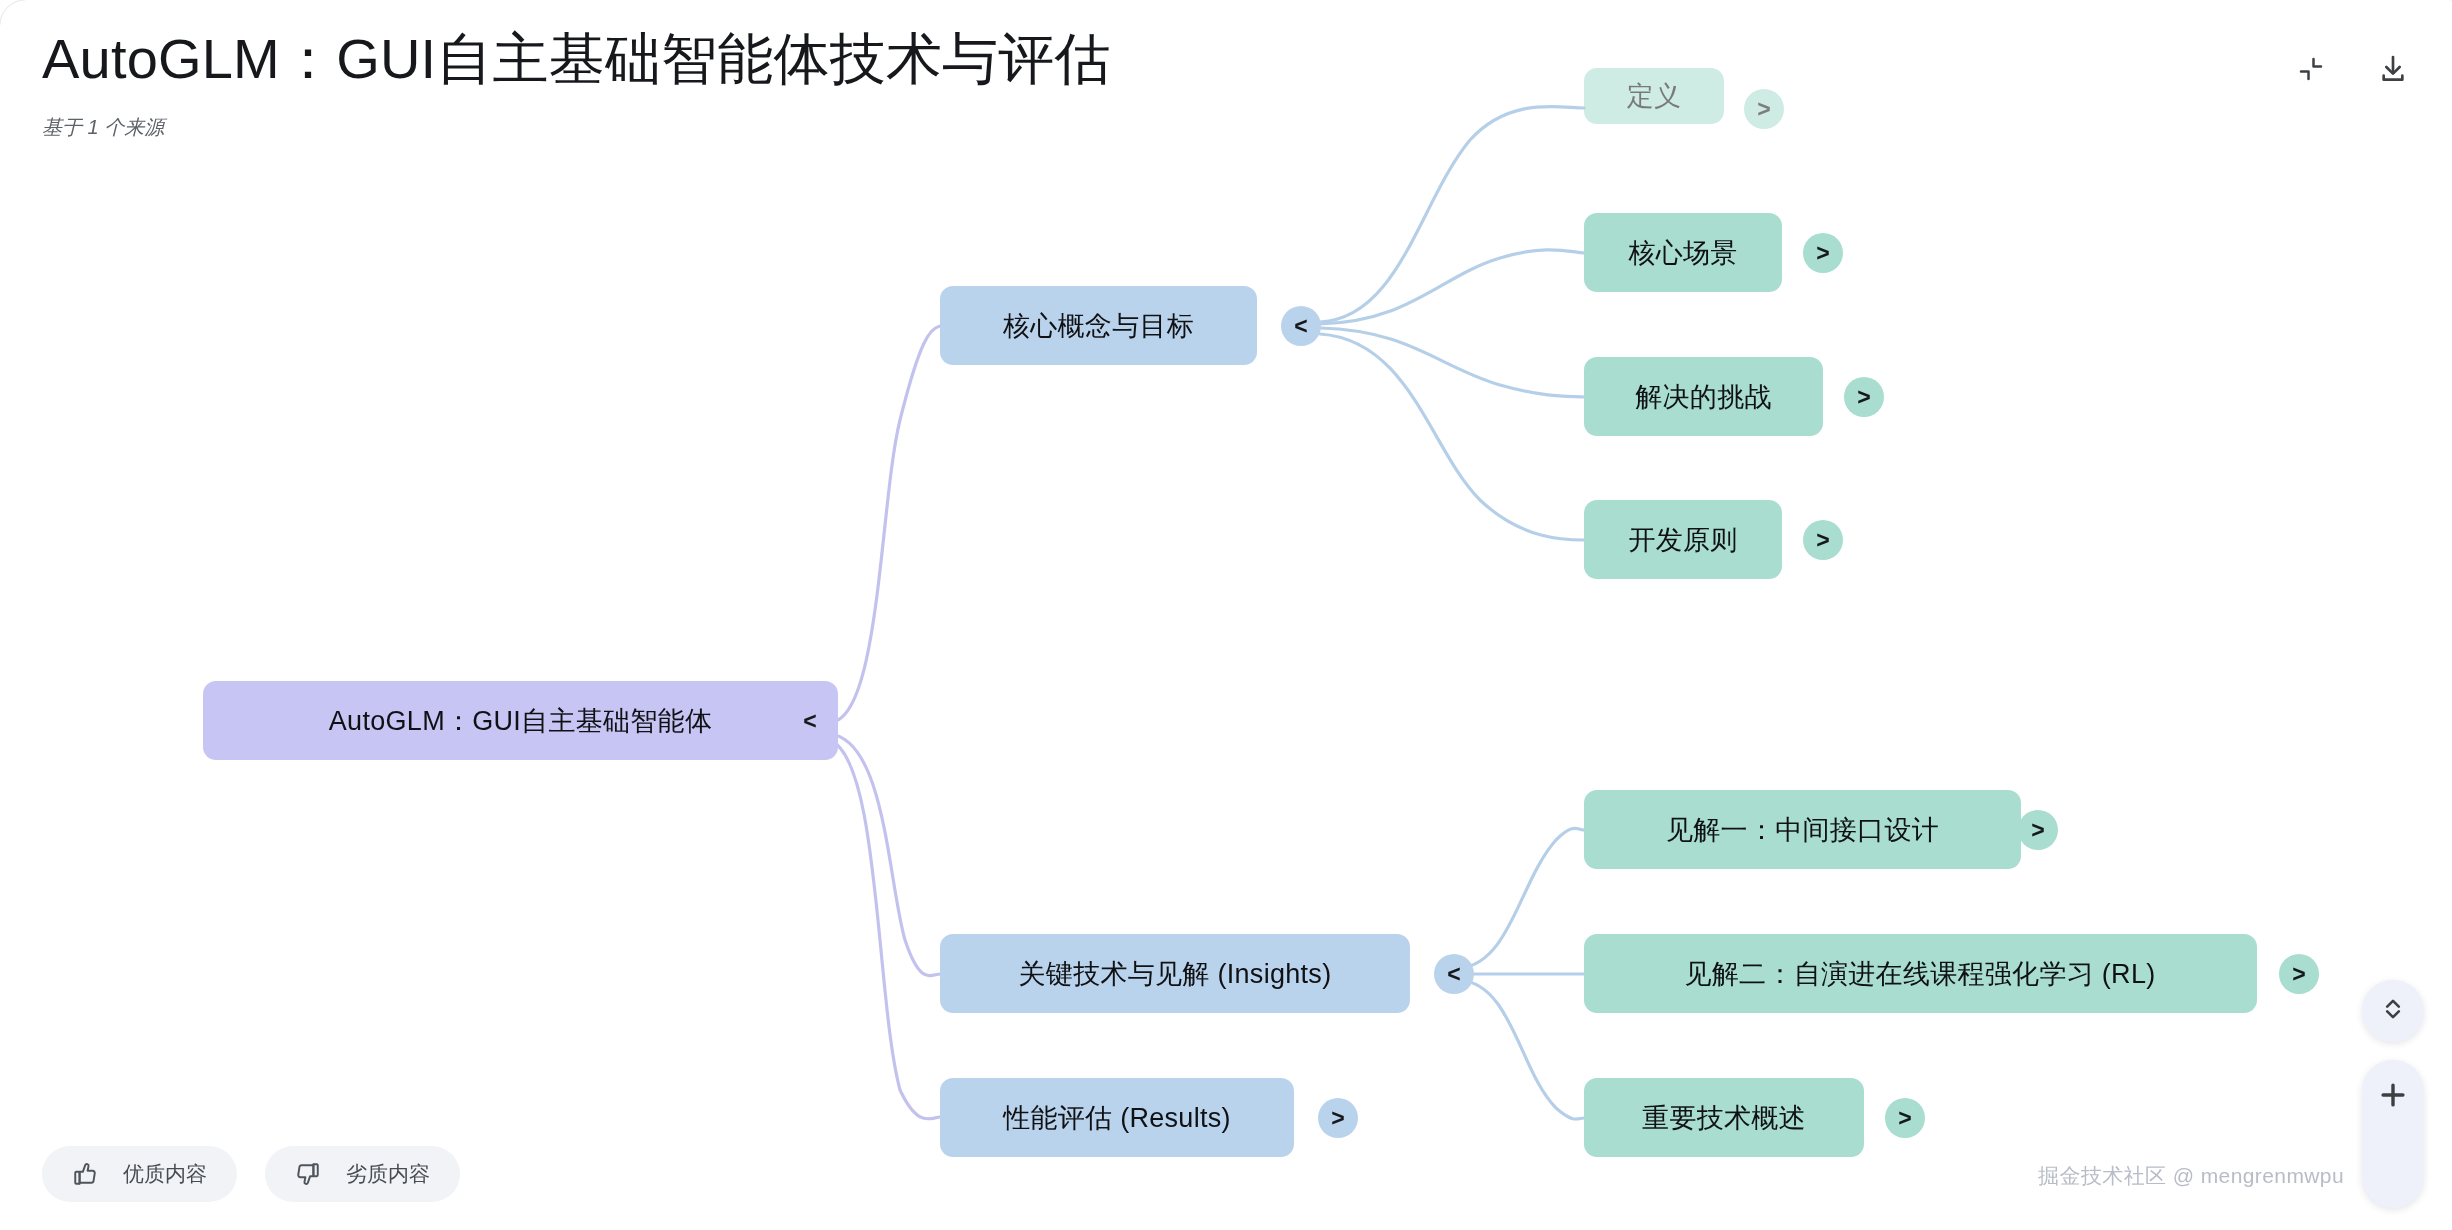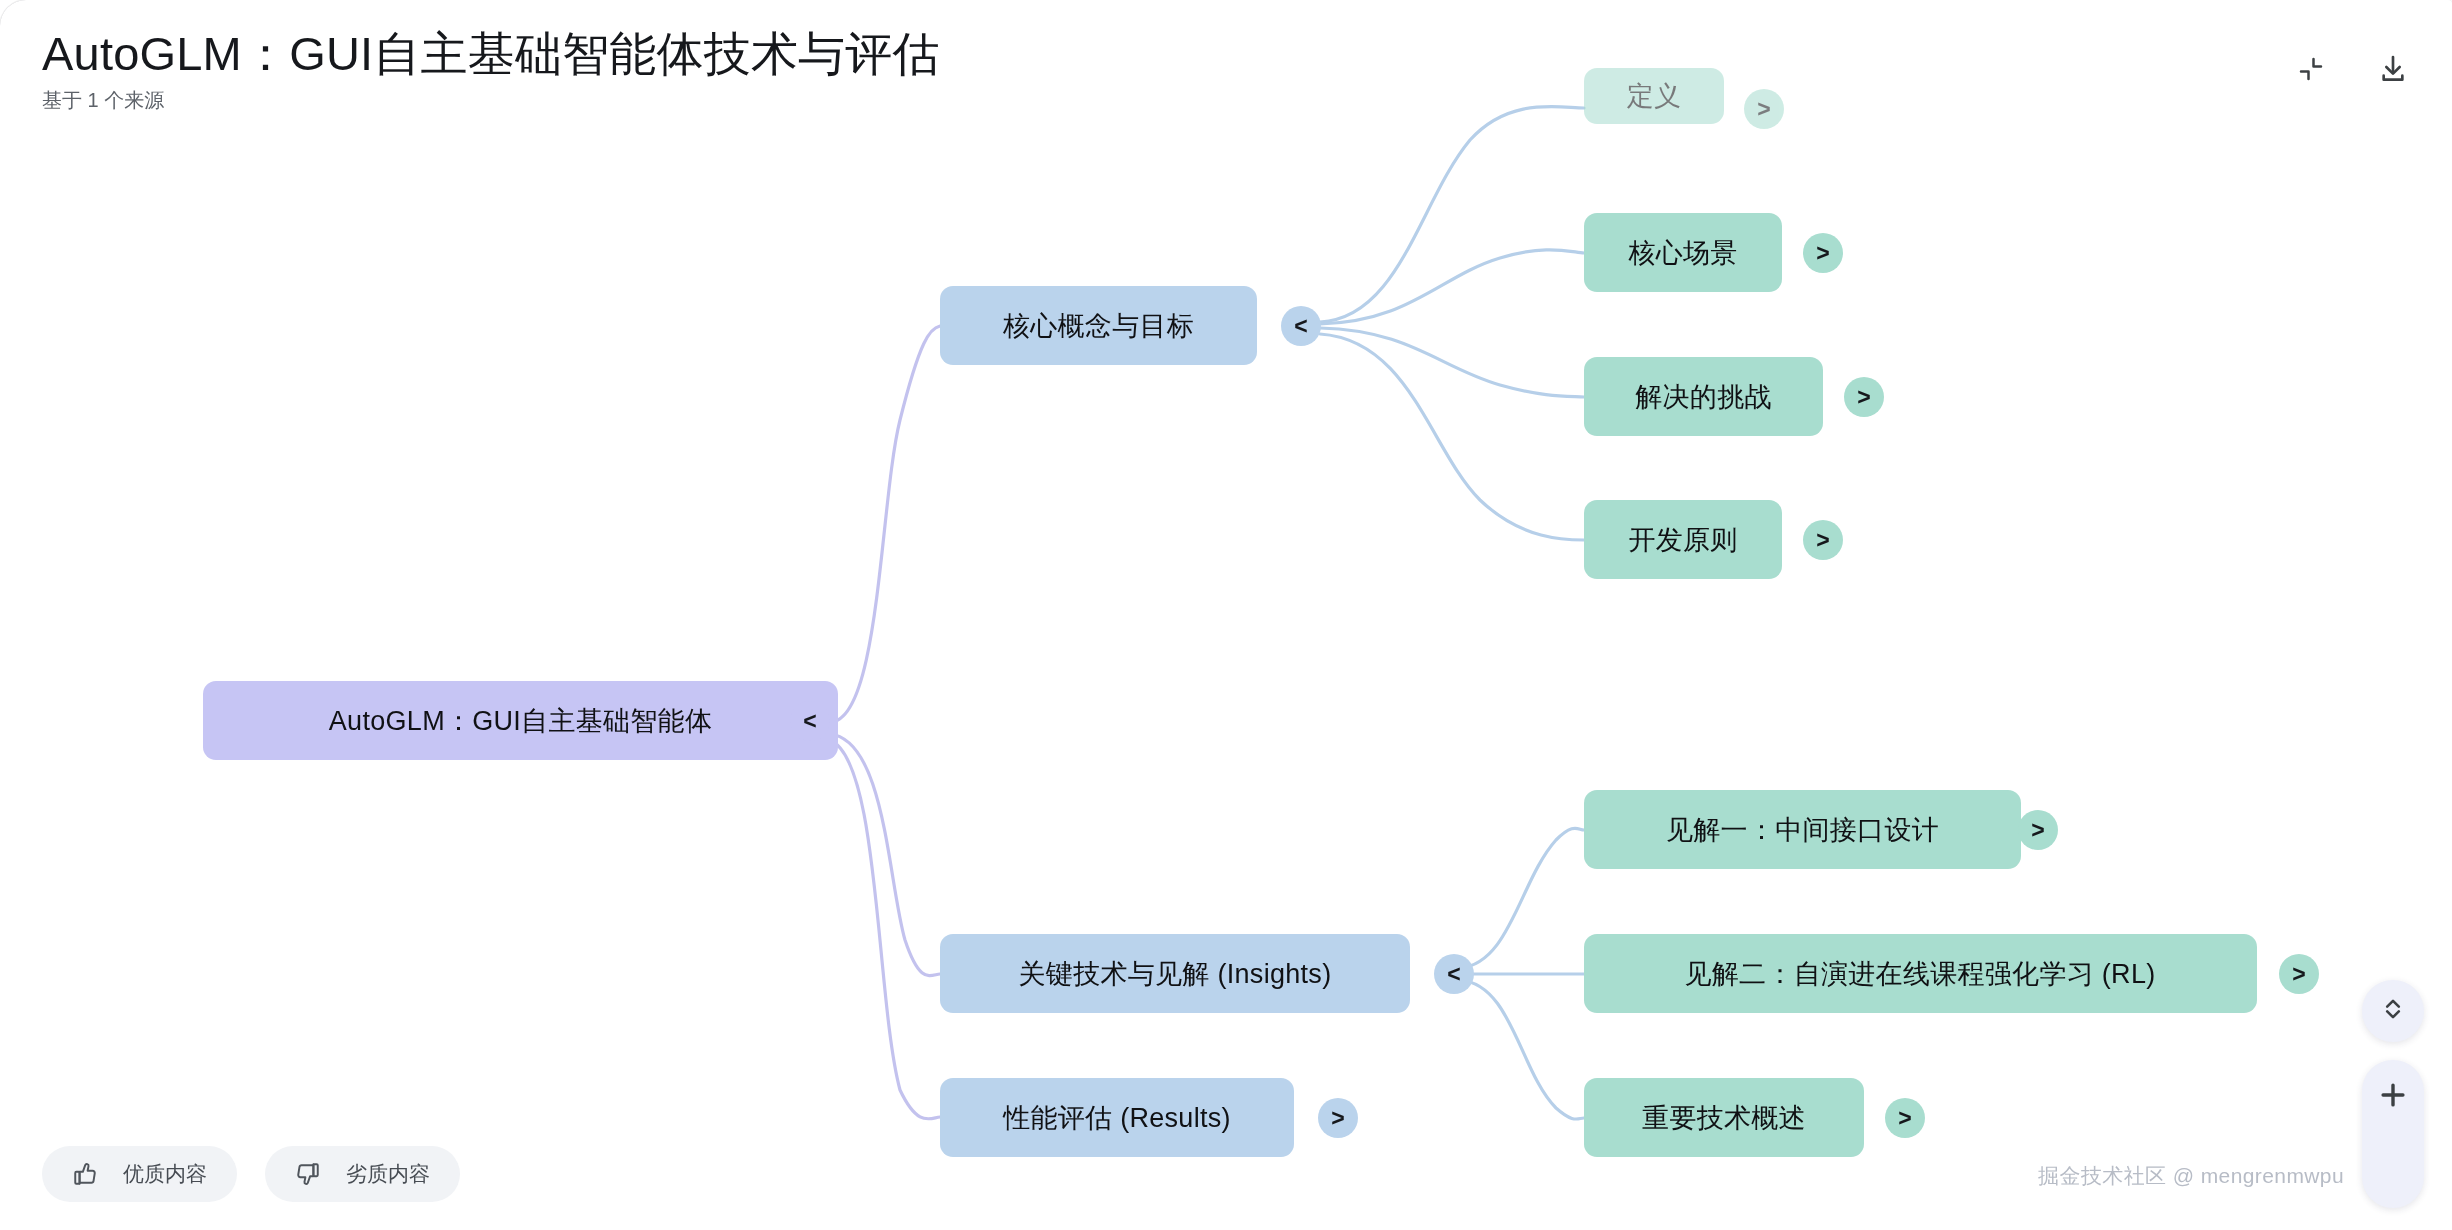--- a/index.html
+++ b/index.html
@@ -32,32 +32,33 @@
     z-index: 60;
   }
 
   
   .header {
     position: absolute;
     left: 42px; top: 26px;
     z-index: 30;
   }
   .page-title {
-    font-size: 47px;
+    font-size: 56px;
     line-height: 1.18;
     font-weight: 400;
     color: #16181c;
     letter-spacing: 0.2px;
     white-space: nowrap;
   }
   .page-subtitle {
-    margin-top: 6px;
+    margin-top: 22px;
     font-size: 20px;
     color: #5d6269;
     font-weight: 400;
+    font-style: italic;
   }
 
   .header-actions {
     position: absolute;
     top: 52px; right: 42px;
     display: flex;
     align-items: center;
     gap: 48px;
     z-index: 40;
   }

